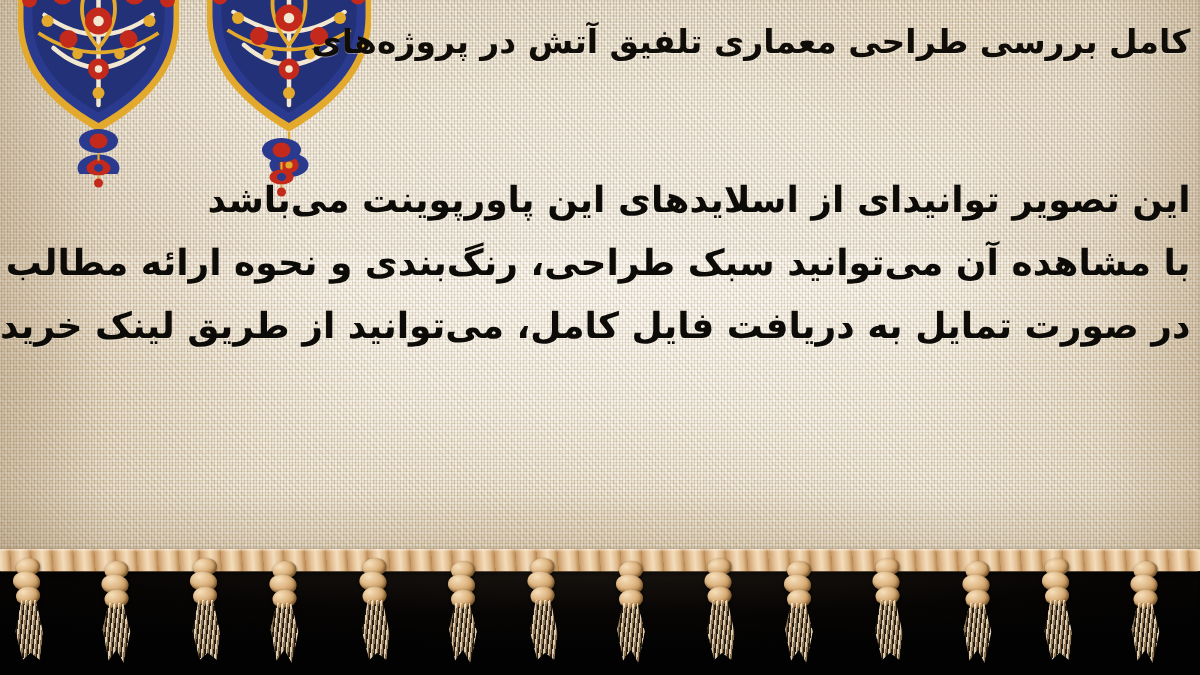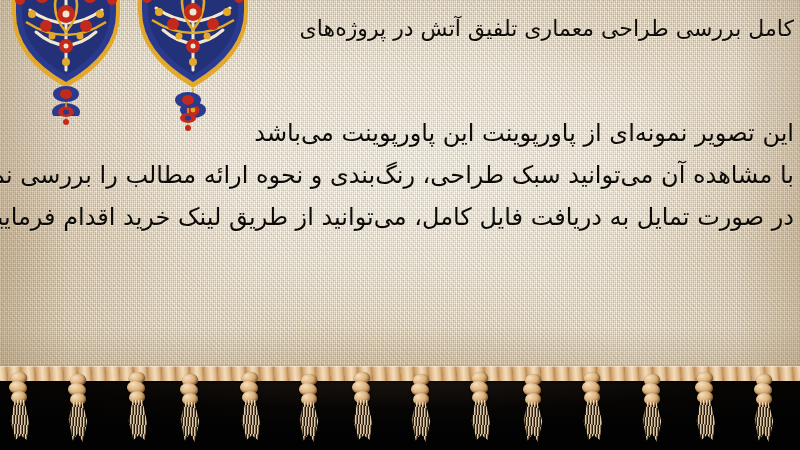--- a/index.html
+++ b/index.html
@@ -144,21 +144,21 @@
   .medallion svg { display: block; }
 
   
   .text-layer {
     position: absolute;
     left: 0; top: 0;
     width: 800px;
     height: 380px;
     pointer-events: none;
   }
-  .text-layer > * { pointer-events: auto; }
+  .text-layer > * { pointer-events: auto; font-weight: bold; }
 
   .title-block {
     position: absolute;
     right: 6px;
     top: 14px;
     width: 792px;
     text-align: right;
     direction: rtl;
   }
   .title-line {
@@ -369,21 +369,21 @@
     </svg>
   </div>
 
   <div class="text-layer">
 
     <div class="title-block">
       <div class="title-line">کامل بررسی طراحی معماری تلفیق آتش در پروژه‌های</div>
     </div>
 
     <div class="body-block">
-      <div class="body-line l1">این تصویر نمونه‌ای از پاورپوینت این پاورپوینت می‌باشد</div>
+      <div class="body-line l1">این تصویر توانید‌ای از اسلایدهای این پاورپوینت می‌باشد</div>
       <div class="body-line l2">با مشاهده آن می‌توانید سبک طراحی، رنگ‌بندی و نحوه ارائه مطالب را بررسی نمایید</div>
       <div class="body-line l3">در صورت تمایل به دریافت فایل کامل، می‌توانید از طریق لینک خرید اقدام فرمایید</div>
     </div>
 
   </div>
 
   <div class="black-band"></div>
 
   <div class="fringe-cord"></div>
   <div id="fringe-row">

